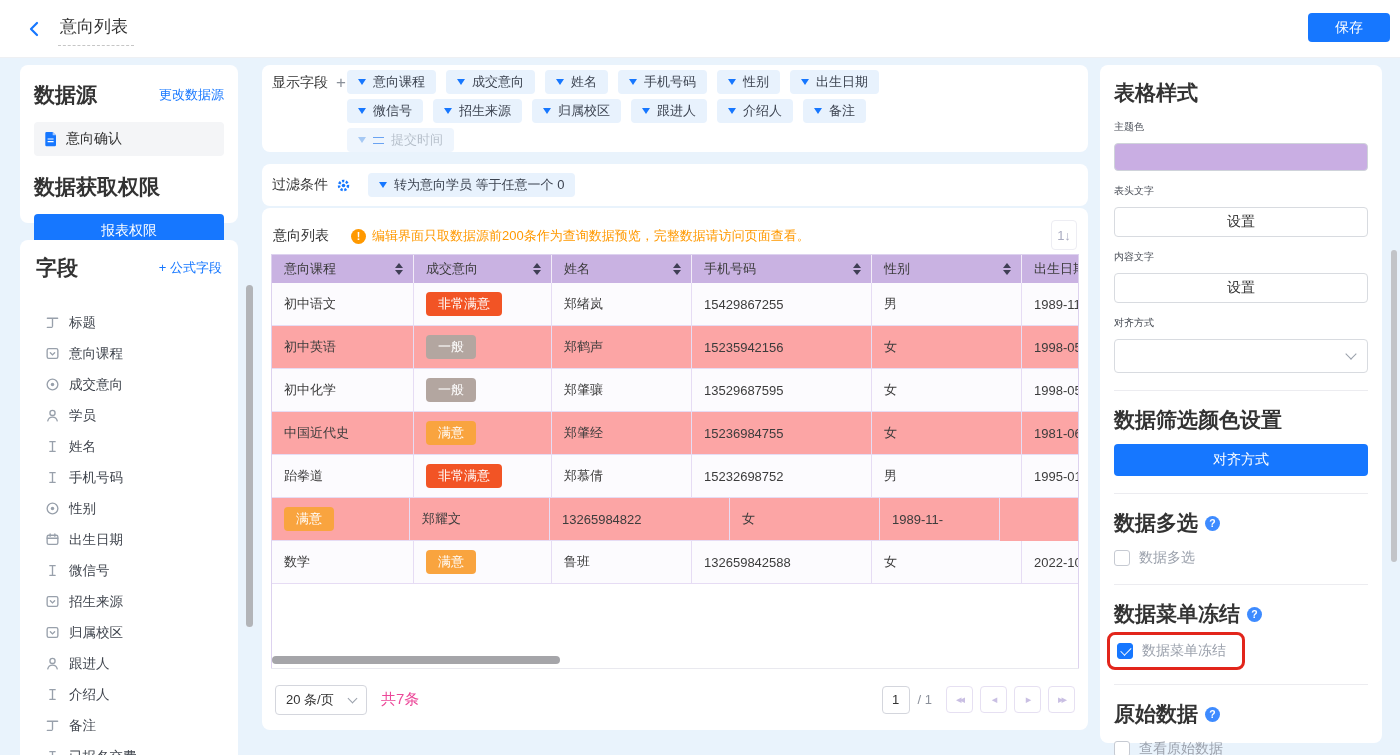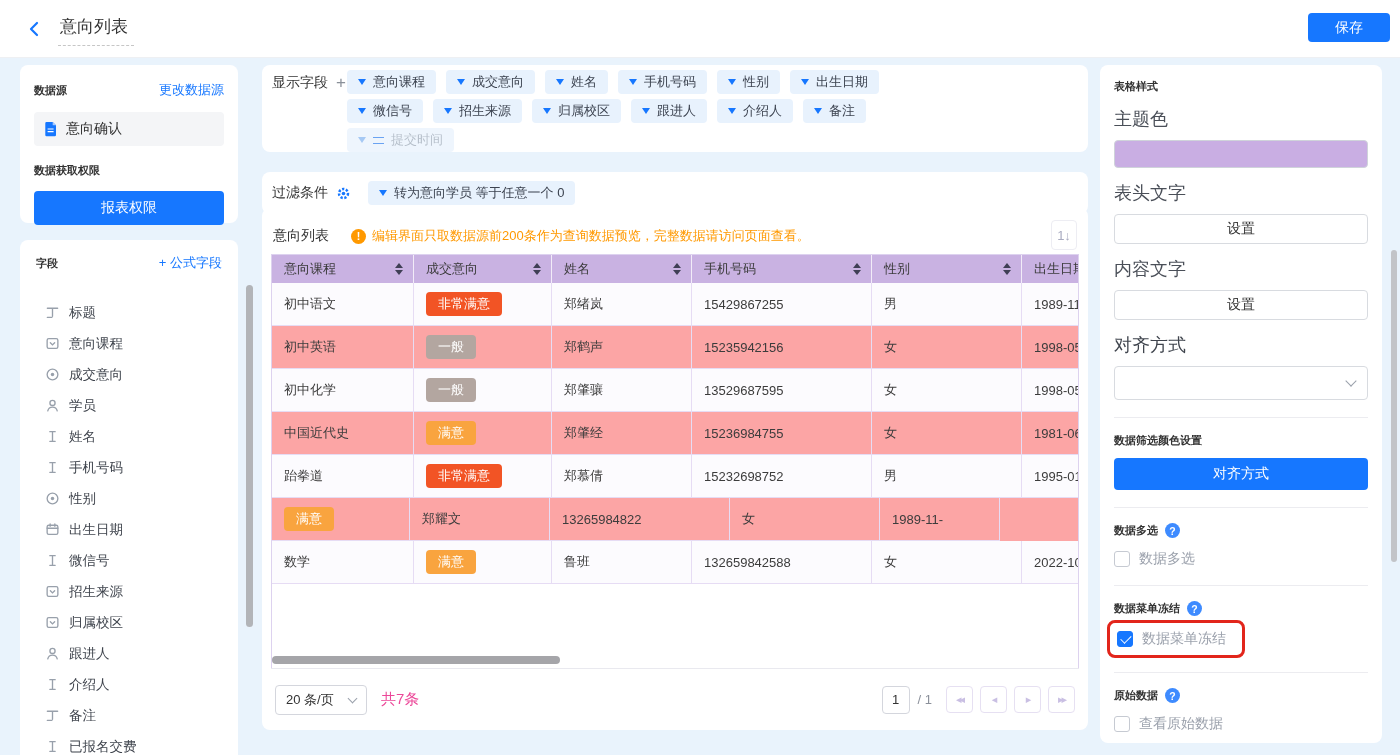--- a/index.html
+++ b/index.html
@@ -14,25 +14,25 @@
   .back-btn { width:20px; height:20px; display:flex; align-items:center; justify-content:center; cursor:pointer; }
   .page-title { margin-left:14px; font-size:17px; color:#333; padding:4px 6px 7px 2px;
                 border-bottom:1px dashed #c6c6c6; }
   .save-btn { position:absolute; right:10px; top:13px; width:82px; height:29px; background:var(--primary);
               color:#fff; font-size:14px; border:none; border-radius:4px; display:flex; align-items:center; justify-content:center; }
   
   .card { position:absolute; background:#fff; border-radius:8px; }
   #card-datasource { left:20px; top:65px; width:218px; height:158px; padding:16px 14px; }
   #card-fields     { left:20px; top:240px; width:218px; height:545px; padding:14px 16px; }
   #card-display    { left:262px; top:65px; width:826px; height:87px; }
-  #card-filter     { left:262px; top:172px; width:826px; height:42px; display:flex; align-items:center; padding:0 10px; }
+  #card-filter     { left:262px; top:164px; width:826px; height:42px; display:flex; align-items:center; padding:0 10px; }
   #card-table      { left:262px; top:208px; width:826px; height:522px; padding:10px 9px 0 9px; }
   #card-style      { left:1100px; top:65px; width:282px; height:678px; padding:14px 14px; }
   .hd-row { display:flex; align-items:center; justify-content:space-between; }
-  .hd { font-size:11px; font-weight:bold; color:#333; }
+  .hd { font-size:21px; font-weight:bold; color:#333; }
   .link { font-size:13px; color:var(--primary); cursor:pointer; }
   
   .ds-item { margin-top:13px; height:34px; background:#f4f5f7; border-radius:4px; display:flex;
              align-items:center; gap:8px; padding:0 10px; font-size:14px; }
   .access-hd { margin-top:17px; }
   .btn-primary { margin-top:13px; width:100%; height:34px; background:var(--primary); color:#fff;
                  font-size:14px; border:none; border-radius:4px; display:flex; align-items:center; justify-content:center; }
   
   #field-list { margin-top:25px; }
   .field-item { height:31px; display:flex; align-items:center; gap:9px; padding-left:9px; font-size:13.5px; color:#3f444d; cursor:pointer; }
@@ -88,21 +88,21 @@
   .psize .chev { width:7px; height:7px; border-right:1.5px solid #9aa0ab; border-bottom:1.5px solid #9aa0ab;
                  transform:rotate(45deg); margin-top:-3px; }
   .ptotal { margin-left:14px; font-size:15px; color:#ec4899; }
   .pright { position:absolute; right:4px; display:flex; align-items:center; gap:8px; }
   .pnum { width:28px; height:28px; border:1px solid #d4d6dd; border-radius:4px; display:flex; align-items:center;
           justify-content:center; font-size:13px; color:#333; }
   .pof { font-size:13px; color:#8b909a; margin-right:6px; }
   .nav-btn { width:27px; height:27px; border:1px solid #e6e0f2; border-radius:4px; background:#fff; color:#c9bfe3;
              font-size:11px; display:flex; align-items:center; justify-content:center; letter-spacing:-2px; cursor:pointer; }
   
-  .lbl { margin-top:13px; font-size:18px; color:#4a4f58; }
+  .lbl { margin-top:13px; font-size:10px; color:#4a4f58; }
   .swatch { margin-top:9px; height:28px; border:1px solid #cfd3da; border-radius:4px; cursor:pointer; }
   .btn-plain { margin-top:9px; width:100%; height:30px; background:#fff; border:1px solid #d8dbe0; border-radius:4px;
                font-size:14px; color:#333; display:flex; align-items:center; justify-content:center; }
   .select { margin-top:9px; height:34px; border:1px solid #d8dbe0; border-radius:4px; display:flex; align-items:center;
             justify-content:flex-end; padding:0 12px; cursor:pointer; }
   .select .chev { width:8px; height:8px; border-right:1.5px solid #9aa0ab; border-bottom:1.5px solid #9aa0ab; transform:rotate(45deg); margin-top:-4px; }
   .divider { margin:17px 0 0 0; border-top:1px solid #ececf0; }
   .sec-hd { margin-top:15px; display:flex; align-items:center; gap:7px; }
   .q-icon { width:15px; height:15px; border-radius:50%; background:#3e8bff; color:#fff; font-size:10.5px; font-weight:bold;
             display:flex; align-items:center; justify-content:center; cursor:pointer; }

